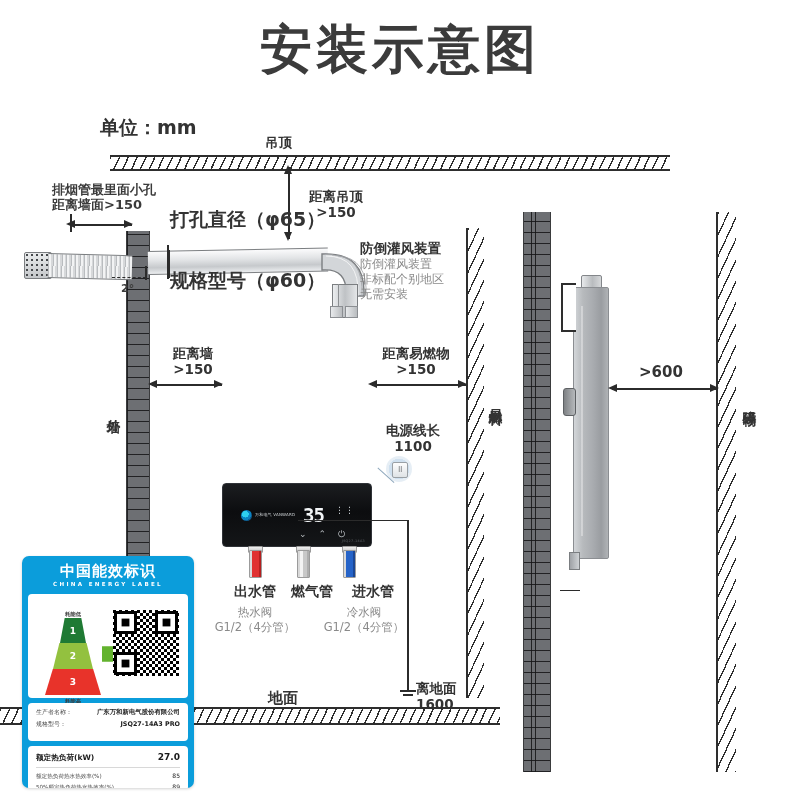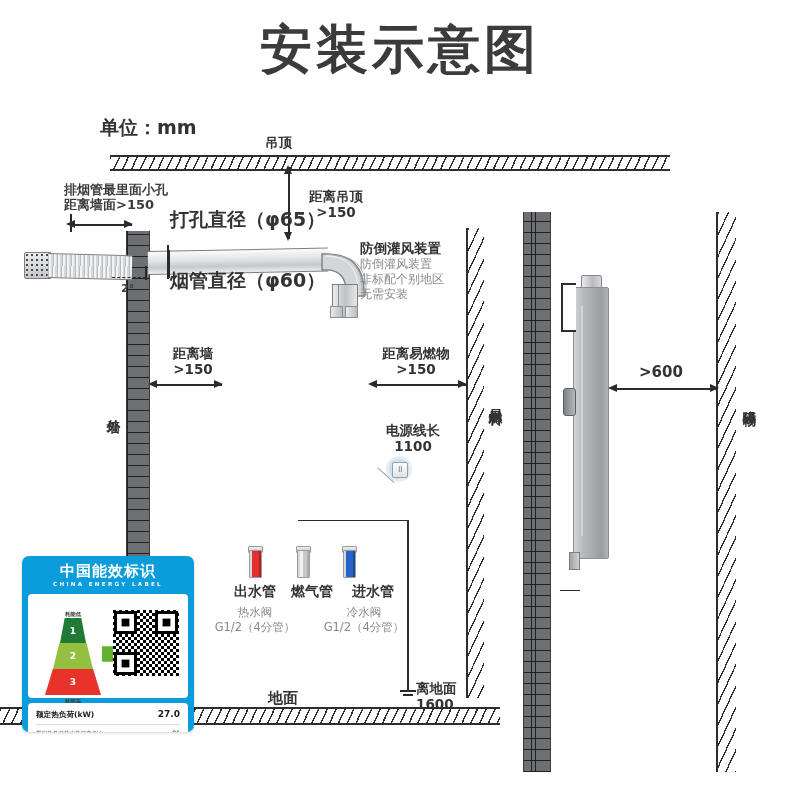--- a/index.html
+++ b/index.html
@@ -137,21 +137,21 @@
     left:581px;top:275px;width:19px;height:14px;
     background:linear-gradient(90deg,#e8eaec,#b9bcbf 55%,#d6d8da);
     border:1px solid #83868a;border-radius:2px 2px 0 0;
   }
   #side-bracket{left:561px;top:283px;width:13px;height:45px;border:2px solid #2e2e2e;border-right:none;background:#fff;}
   #side-vent{left:563px;top:388px;width:11px;height:26px;border-radius:3px;background:linear-gradient(90deg,#7e8184,#b6b9bc);border:1px solid #5d6063;}
   #side-nozzle{left:569px;top:552px;width:9px;height:16px;background:linear-gradient(90deg,#9fa2a6,#cfd2d5);border:1px solid #7b7e81;}
 
   
   #energy-label{
-    left:22px;top:556px;width:172px;height:176px;
+    left:22px;top:556px;width:172px;height:232px;
     background:#0b9ddb;border-radius:7px;
     box-shadow:0 1px 3px rgba(0,0,0,.18);
     overflow:hidden;
   }
   #energy-title{margin-top:7px;text-align:center;}
   #energy-title .cn{font-size:15px;font-weight:bold;color:#fff;letter-spacing:1px;line-height:17px;}
   #energy-title .en{font-size:5.6px;font-weight:bold;color:#fff;letter-spacing:2.3px;line-height:9px;}
   .card{background:#fff;border-radius:4px;margin:5px 6px 0 6px;position:relative;}
   #grade-card{height:104px;}
   .pyr{position:absolute;left:14px;top:16px;width:62px;}
@@ -224,46 +224,61 @@
     <path d="M12,17 Q44,18 42,58 M18,18 Q48,20 46,58" fill="none" stroke="#9ea1a4" stroke-width=".8"></path>
   </svg>
 
   <div class="abs" style="left:332px;top:284px;width:24px;height:32px;background:linear-gradient(90deg,#eceef0,#bfc2c5 50%,#e4e6e8);border:1.4px solid #7b7e81;"></div>
   <div class="abs" style="left:338px;top:284px;width:1.4px;height:32px;background:#8c8f92;"></div>
 
   <div class="abs" style="left:112px;top:277px;width:34px;height:1px;border-top:1.6px dashed #2b2b2b;"></div>
   <div class="abs tick-v" style="left:145px;top:266px;height:14px;"></div>
   <div class="abs lbl" style="left:121px;top:281px;font-size:11px;">2°</div>
 
-  <div class="abs lbl" style="left:64px;top:182px;">排烟管最里面小孔
+  <div class="abs lbl" style="left:52px;top:182px;">排烟管最里面小孔
 距离墙面&gt;150</div>
   <div class="abs dim-h" style="left:70px;top:224px;width:62px;"></div>
   <div class="abs arw arw-l" style="left:66px;top:220px;"></div>
   <div class="abs arw arw-r" style="left:124px;top:220px;"></div>
   <div class="abs tick-v" style="left:70px;top:214px;height:18px;"></div>
 
   <div class="abs lbl-lg" style="left:170px;top:210px;">打孔直径（φ65）</div>
   <div class="abs tick-v" style="left:167px;top:245px;height:34px;"></div>
 
-  <div class="abs lbl-lg" style="left:170px;top:271px;">烟管直径（φ60）</div>
+  <div class="abs lbl-lg" style="left:170px;top:271px;">规格型号（φ60）</div>
   <div class="abs tick-v" style="left:167px;top:249px;height:30px;opacity:0;"></div>
   <div class="abs tick-v" style="left:168px;top:250px;height:28px;"></div>
 
   <div class="abs lbl-b" style="left:360px;top:240px;">防倒灌风装置</div>
   <div class="abs lbl-n" style="left:360px;top:257px;">防倒灌风装置
 非标配个别地区
 无需安装</div>
 
   <div class="abs plane-v" style="left:466px;top:228px;width:16px;height:470px;"></div>
   <div class="abs lbl-b vert" style="left:488px;top:398px;">易燃材料</div>
 
 
   <div class="abs" style="left:330px;top:306px;width:11px;height:10px;background:linear-gradient(90deg,#e8eaec,#b9bcbf);border:1px solid #8b8e92;"></div>
   <div class="abs" style="left:345px;top:306px;width:11px;height:10px;background:linear-gradient(90deg,#e8eaec,#b9bcbf);border:1px solid #8b8e92;"></div>
 
+  <div class="abs" id="heater-panel">
+    <div class="abs" id="panel-logo">
+      <span class="logo-ring"></span>
+      <span class="logo-txt">万和电气
+VANWARD</span>
+    </div>
+    <div class="abs" id="panel-temp">35</div>
+    <div class="abs" id="panel-dots">⋮⋮</div>
+    <div class="abs" id="panel-keys">
+      <span>⌄</span>
+      <span>⌃</span>
+      <span>⏻</span>
+    </div>
+    <div class="abs" id="panel-mini">JSQ27-14A3</div>
+  </div>
 
   <div class="abs lbl-b center" style="left:162px;top:345px;width:62px;">距离墙
 &gt;150</div>
   <div class="abs dim-h" style="left:152px;top:384px;width:70px;"></div>
   <div class="abs arw arw-l" style="left:148px;top:380px;"></div>
   <div class="abs arw arw-r" style="left:214px;top:380px;"></div>
 
   <div class="abs lbl-b center" style="left:368px;top:345px;width:96px;">距离易燃物
 &gt;150</div>
   <div class="abs dim-h" style="left:372px;top:384px;width:94px;"></div>
@@ -354,20 +369,30 @@
           </span>
         <span class="qfind f2">
             <i></i>
           </span>
         <span class="qfind f3">
             <i></i>
           </span>
       </div>
     </div>
 
+    <div class="card" id="maker-card">
+      <div class="kv">
+        <span class="k">生产者名称：</span>
+        <span class="v">广东万和新电气股份有限公司</span>
+      </div>
+      <div class="kv">
+        <span class="k">规格型号：</span>
+        <span class="v">JSQ27-14A3 PRO</span>
+      </div>
+    </div>
 
     <div class="card" id="spec-card">
       <div class="kv-main">
         <span class="k">额定热负荷(kW)</span>
         <span class="v">27.0</span>
       </div>
       <div class="kv-sub">
         <span class="k">额定热负荷热水热效率(%)</span>
         <span class="v">85</span>
       </div>

